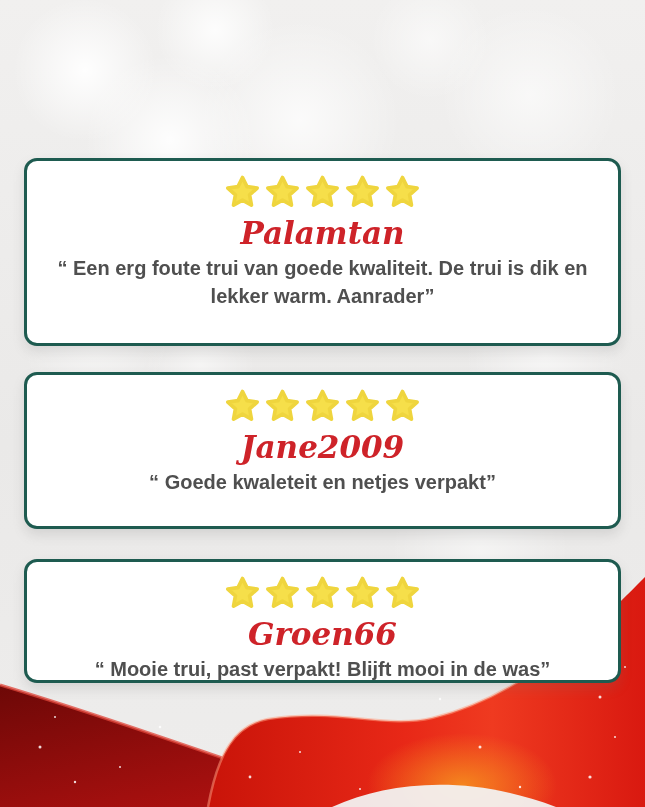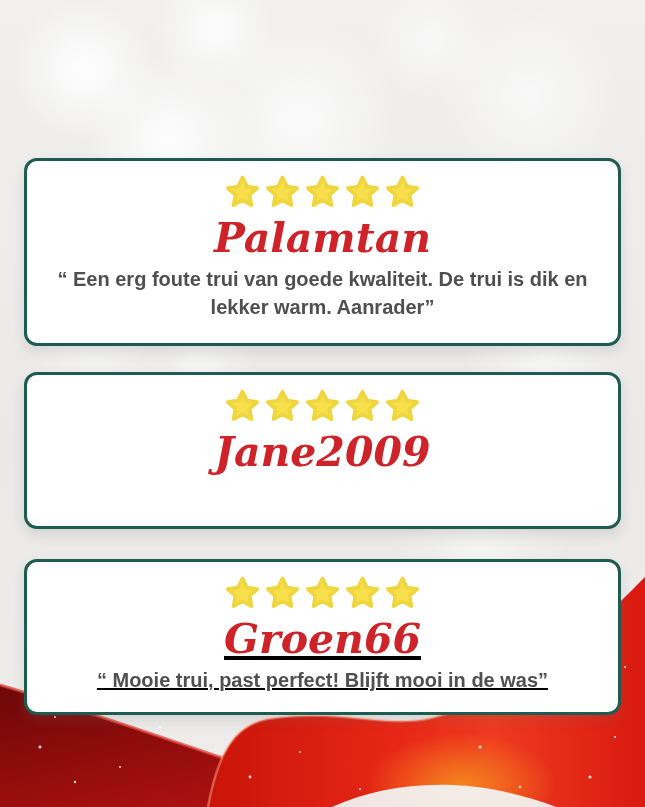--- a/index.html
+++ b/index.html
@@ -33,29 +33,29 @@
   .title .green { color:var(--title-green,#1D5B4E); margin-left:8px; }
 
   .card {
     position:absolute; left:24px; width:597px; box-sizing:border-box; z-index:2;
     background:#FFFFFF; border:3px solid var(--card-border,#1E5B50);
     border-radius:13px; text-align:center;
     box-shadow:0 6px 12px rgba(110,110,110,.18);
   }
   #card-0 { top:158px; height:188px; }
   #card-1 { top:372px; height:157px; }
-  #card-2 { top:559px; height:156px;text-decoration:underline; }
+  #card-2 { top:559px; height:124px; }
 
   .stars { margin-top:13px; display:flex; justify-content:center; gap:3px; }
   .star  { display:block; width:37px; height:37px; }
   .star svg { width:37px; height:37px; display:block; }
 
   .name {
     margin-top:5px; font-family:"DejaVu Serif", serif; font-style:italic;
-    font-weight:bold; font-size:41px; color:var(--name-red,#CE2329);
+    font-weight:bold; font-size:31px; color:var(--name-red,#CE2329);
     line-height:1.1;
   }
   .quote {
     margin-top:4px; padding:0 18px;
     font-weight:bold; font-size:20px; line-height:1.42;
     color:var(--quote-gray,#4F4F4F);
   }
 
   .ribbon { position:absolute; left:0; bottom:0; width:645px; height:230px; z-index:1; }
 </style>
@@ -171,20 +171,21 @@
             <path d="M12 2.3 L14.9 8.2 21.5 9.1 16.6 13.6 17.8 20.2 12 17 6.2 20.2 7.4 13.6 2.5 9.1 9.1 8.2 Z" fill="#F6DF4A" stroke="#EFD53E" stroke-width="2.4" stroke-linejoin="round"></path>
           </svg>
         </span>
         <span class="star">
           <svg viewBox="0 0 24 24" aria-hidden="true">
             <path d="M12 2.3 L14.9 8.2 21.5 9.1 16.6 13.6 17.8 20.2 12 17 6.2 20.2 7.4 13.6 2.5 9.1 9.1 8.2 Z" fill="#F6DF4A" stroke="#EFD53E" stroke-width="2.4" stroke-linejoin="round"></path>
           </svg>
         </span>
       </div>
     <div class="name">Jane2009</div>
+    <div class="quote">“ Goede kwaleteit en netjes verpakt”</div>
   </div>
 
   <div class="card" id="card-2">
     <div class="stars">
         <span class="star">
           <svg viewBox="0 0 24 24" aria-hidden="true">
             <path d="M12 2.3 L14.9 8.2 21.5 9.1 16.6 13.6 17.8 20.2 12 17 6.2 20.2 7.4 13.6 2.5 9.1 9.1 8.2 Z" fill="#F6DF4A" stroke="#EFD53E" stroke-width="2.4" stroke-linejoin="round"></path>
           </svg>
         </span>
         <span class="star">
@@ -202,16 +203,16 @@
             <path d="M12 2.3 L14.9 8.2 21.5 9.1 16.6 13.6 17.8 20.2 12 17 6.2 20.2 7.4 13.6 2.5 9.1 9.1 8.2 Z" fill="#F6DF4A" stroke="#EFD53E" stroke-width="2.4" stroke-linejoin="round"></path>
           </svg>
         </span>
         <span class="star">
           <svg viewBox="0 0 24 24" aria-hidden="true">
             <path d="M12 2.3 L14.9 8.2 21.5 9.1 16.6 13.6 17.8 20.2 12 17 6.2 20.2 7.4 13.6 2.5 9.1 9.1 8.2 Z" fill="#F6DF4A" stroke="#EFD53E" stroke-width="2.4" stroke-linejoin="round"></path>
           </svg>
         </span>
       </div>
     <div class="name">Groen66</div>
-    <div class="quote">“ Mooie trui, past perfect! Blijft mooi in de was”</div>
+    <div class="quote">“ Mooie trui, past verpakt! Blijft mooi in de was”</div>
   </div>
 
 </div>
 
 </body></html>

